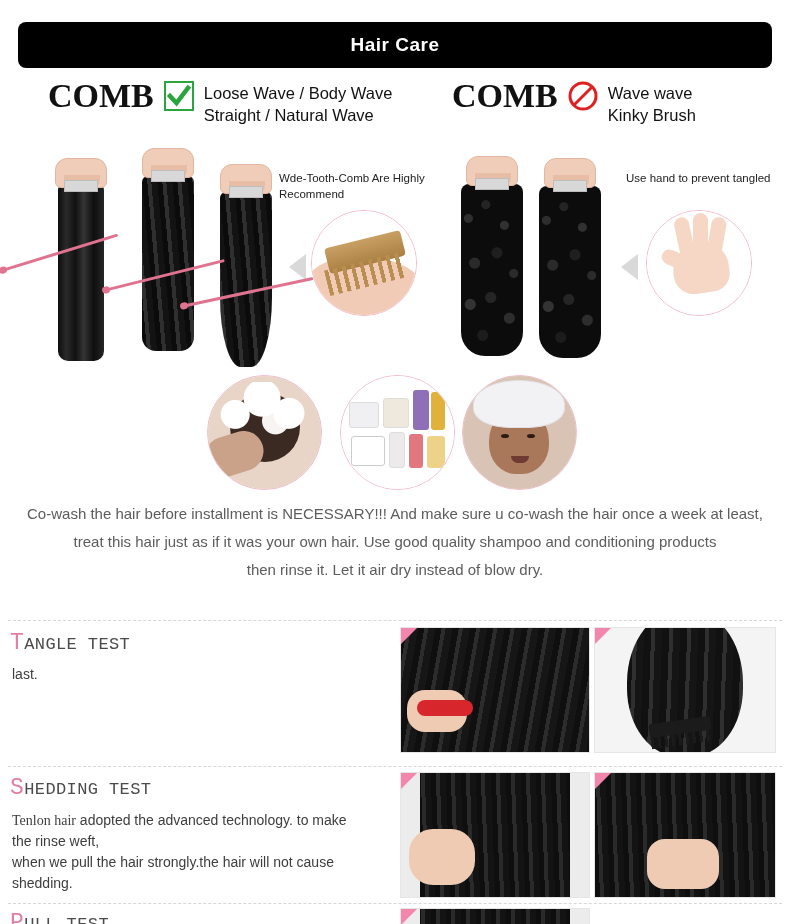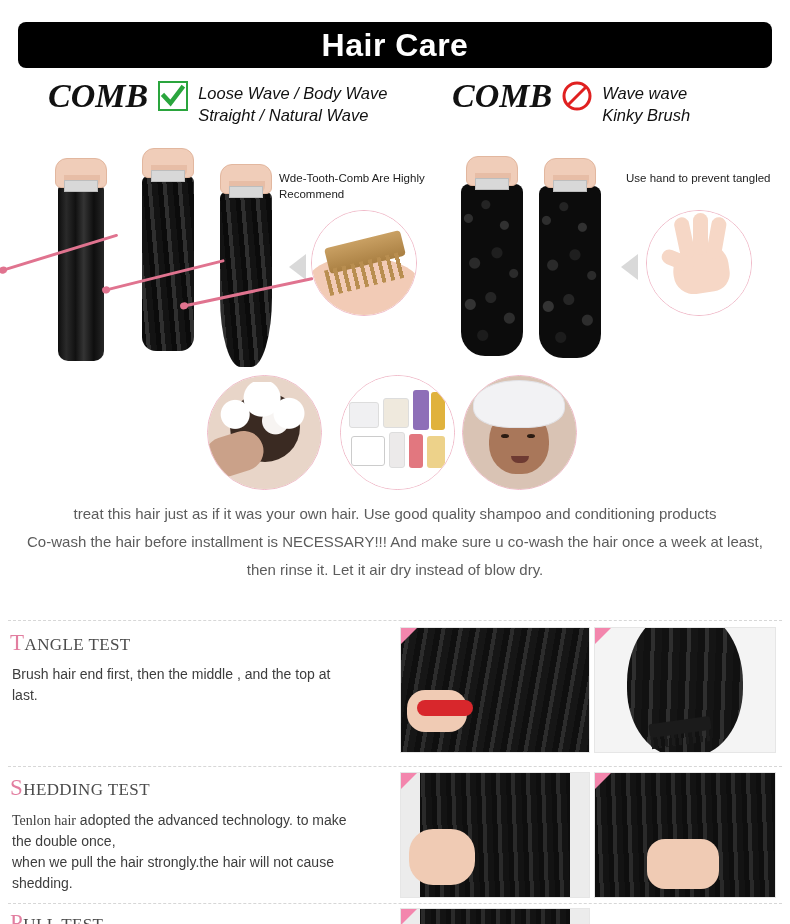--- a/index.html
+++ b/index.html
@@ -12,25 +12,25 @@
   }
   .page { position: relative; width: 790px; height: 924px; background:#fff; }
 
   
   .title-bar {
     position: absolute; left: 18px; top: 22px; width: 754px; height: 46px;
     background: #000; border-radius: 8px;
     display: flex; align-items: center; justify-content: center;
   }
   .title-bar .title-text {
-    color: #fff; font-size: 32px; font-weight: 700; letter-spacing: .5px;
-  }
-
-  
-  .comb-row { position: absolute; left: 0; top: 78px; width: 790px; height: 60px; font-style: italic; }
+    color: #fff; font-size: 19px; font-weight: 700; letter-spacing: .5px;
+  }
+
+  
+  .comb-row { position: absolute; left: 0; top: 78px; width: 790px; height: 60px; }
   .comb-block { position: absolute; display: flex; align-items: flex-start; }
   .comb-block.left { left: 48px; top: 0; }
   .comb-block.right { left: 452px; top: 0; }
   .comb-word {
     font-family: "Liberation Serif", serif;
     font-size: 34px; font-weight: 700; color: #111; line-height: 36px;
     letter-spacing: 0px;
   }
   .mark { margin: 0 10px; width: 30px; height: 30px; position: relative; top: 3px; flex: 0 0 auto;}
   .mark svg { display:block; }
@@ -157,21 +157,21 @@
   
   .cowash {
     position: absolute; left: 14px; top: 500px; width: 762px;
     text-align: center; color: #5c5c5c; font-size: 15px; line-height: 28px;
   }
 
   
   .divider { position:absolute; left:8px; width:774px; height:0; border-top:1px dashed #d7d7d7; }
 
   .test-head {
-    position: absolute; font-family: Liberation Serif, serif;
+    position: absolute; font-family: Liberation Mono, monospace;
     color: #4b4b4b; font-size: 17px; letter-spacing: .4px;
   }
   .test-head .cap-first { color: #e27ea0; font-size: 23px; }
   .test-body {
     position: absolute; color: #3d3d3d; font-size: 14px; line-height: 21px;
   }
   .test-body .brand { font-family: Liberation Serif, serif; }
 
   .photo-box {
     position: absolute; border: 1px solid #e6e6e6; overflow: hidden; background:#fafafa;
@@ -338,32 +338,31 @@
     <div class="face-ill">
       <div class="fc"></div>
       <div class="cap"></div>
       <div class="eye" style="left:38px; top:58px;"></div>
       <div class="eye" style="left:64px; top:58px;"></div>
       <div class="mouth"></div>
     </div>
   </div>
 
   <div class="cowash">
+    <div>Co-wash the hair before installment is NECESSARY!!! And make sure u co-wash the hair once a week at least,</div>
     <div>treat this hair just as if it was your own hair. Use good quality shampoo and conditioning products</div>
-    <div>Co-wash the hair before installment is NECESSARY!!! And make sure u co-wash the hair once a week at least,</div>
     <div>then rinse it. Let it air dry instead of blow dry.</div>
   </div>
 
   <div class="divider" style="top:620px;"></div>
 
   <div class="test-head" style="left:10px; top:630px;">
     <span class="cap-first">T</span><span>ANGLE TEST</span>
   </div>
   <div class="test-body" style="left:12px; top:664px; width:370px;">
-    <div>Brush hair end first, then the middle , and the top at</div>
     <div>last.</div>
   </div>
 
   <div class="photo-box" style="left:400px; top:627px; width:190px; height:126px;">
     <div class="hairpic-straight"></div>
     <div class="hand-skin" style="left:6px; top:62px; width:60px; height:42px;"></div>
     <div class="brush-red" style="left:16px; top:72px;"></div>
     <div class="corner-pink"></div>
   </div>
 
@@ -377,21 +376,21 @@
 
   <div class="divider" style="top:766px;"></div>
 
   <div class="test-head" style="left:10px; top:775px;">
     <span class="cap-first">S</span><span>HEDDING TEST</span>
   </div>
   <div class="test-body" style="left:12px; top:810px; width:385px;">
     <div>
       <span class="brand">Tenlon hair</span><span> adopted the advanced technology. to make</span>
     </div>
-    <div>the double once,</div>
+    <div>the rinse weft,</div>
     <div>when we pull the hair strongly.the hair will not cause</div>
     <div>shedding.</div>
   </div>
 
   <div class="photo-box" style="left:400px; top:772px; width:190px; height:126px;">
     <div class="hairpic-dark">
       <div class="fall"></div>
     </div>
     <div class="hand-skin" style="left:8px; top:56px; width:66px; height:56px; border-radius:24px;"></div>
     <div class="corner-pink"></div>

